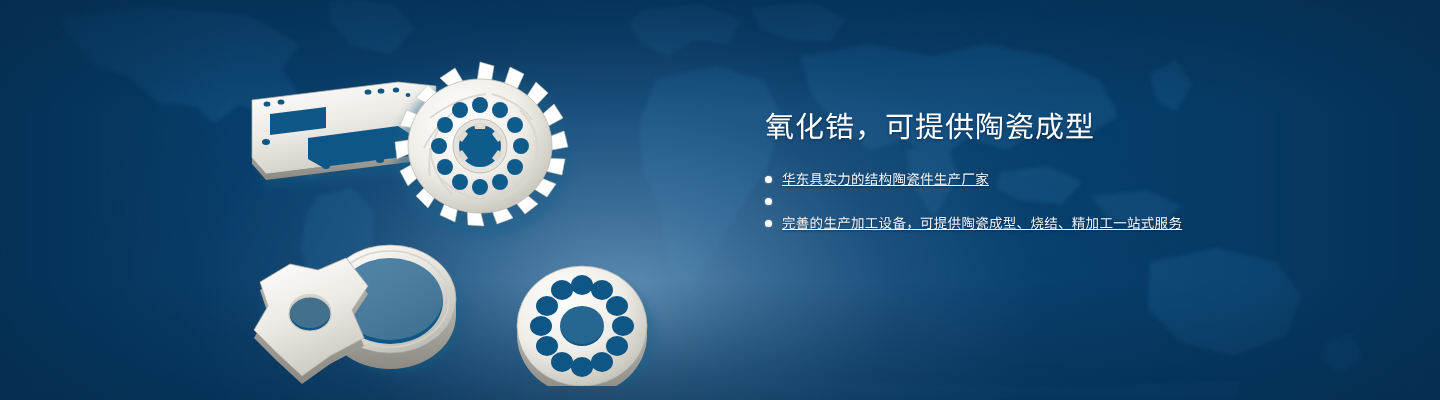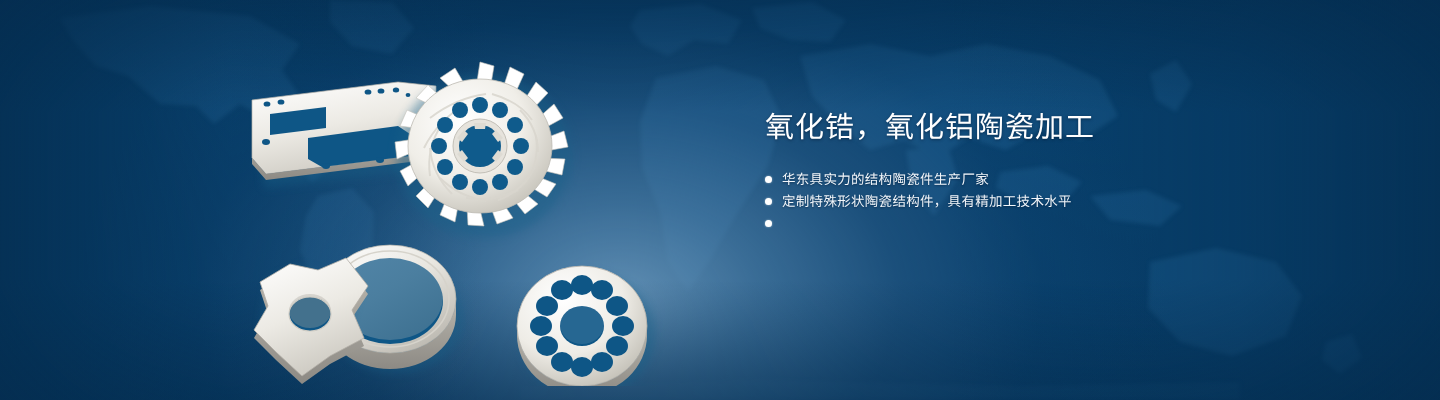--- a/index.html
+++ b/index.html
@@ -81,20 +81,21 @@
     margin-right:10px;
     box-shadow:0 0 2px rgba(255,255,255,.6);
   }
 
   .bullet-text {
     color:#f2f6fa;
     font-size:13.5px;
     line-height:22px;
     letter-spacing:.3px;
     text-shadow:0 1px 2px rgba(0,20,45,.5);
+    text-decoration:underline;
   }
 </style>
 </head>
 <body>
 
 <div class="banner">
 
   <div class="bg-base"></div>
 
   <svg class="bg-map" viewBox="0 0 1440 400" preserveAspectRatio="none" aria-hidden="true">
@@ -324,30 +325,30 @@
         <ellipse cx="-20" cy="-36" rx="11" ry="10"></ellipse>
       </g>
 
       <ellipse cx="0" cy="0" rx="22" ry="20" fill="#0e5686"></ellipse>
       <ellipse cx="0" cy="-2" rx="22" ry="20" fill="#ffffff" opacity=".1"></ellipse>
     </g>
   </svg>
 
   <div class="copy">
 
-    <h1 class="headline">氧化锆，氧化铝陶瓷加工</h1>
+    <h1 class="headline">氧化锆，可提供陶瓷成型</h1>
 
     <ul class="bullets">
       <li class="bullet">
         <span class="bullet-dot"></span>
         <span class="bullet-text">华东具实力的结构陶瓷件生产厂家</span>
       </li>
       <li class="bullet">
         <span class="bullet-dot"></span>
-        <span class="bullet-text">定制特殊形状陶瓷结构件，具有精加工技术水平</span>
       </li>
       <li class="bullet">
         <span class="bullet-dot"></span>
+        <span class="bullet-text">完善的生产加工设备，可提供陶瓷成型、烧结、精加工一站式服务</span>
       </li>
     </ul>
 
   </div>
 </div>
 
 </body></html>

